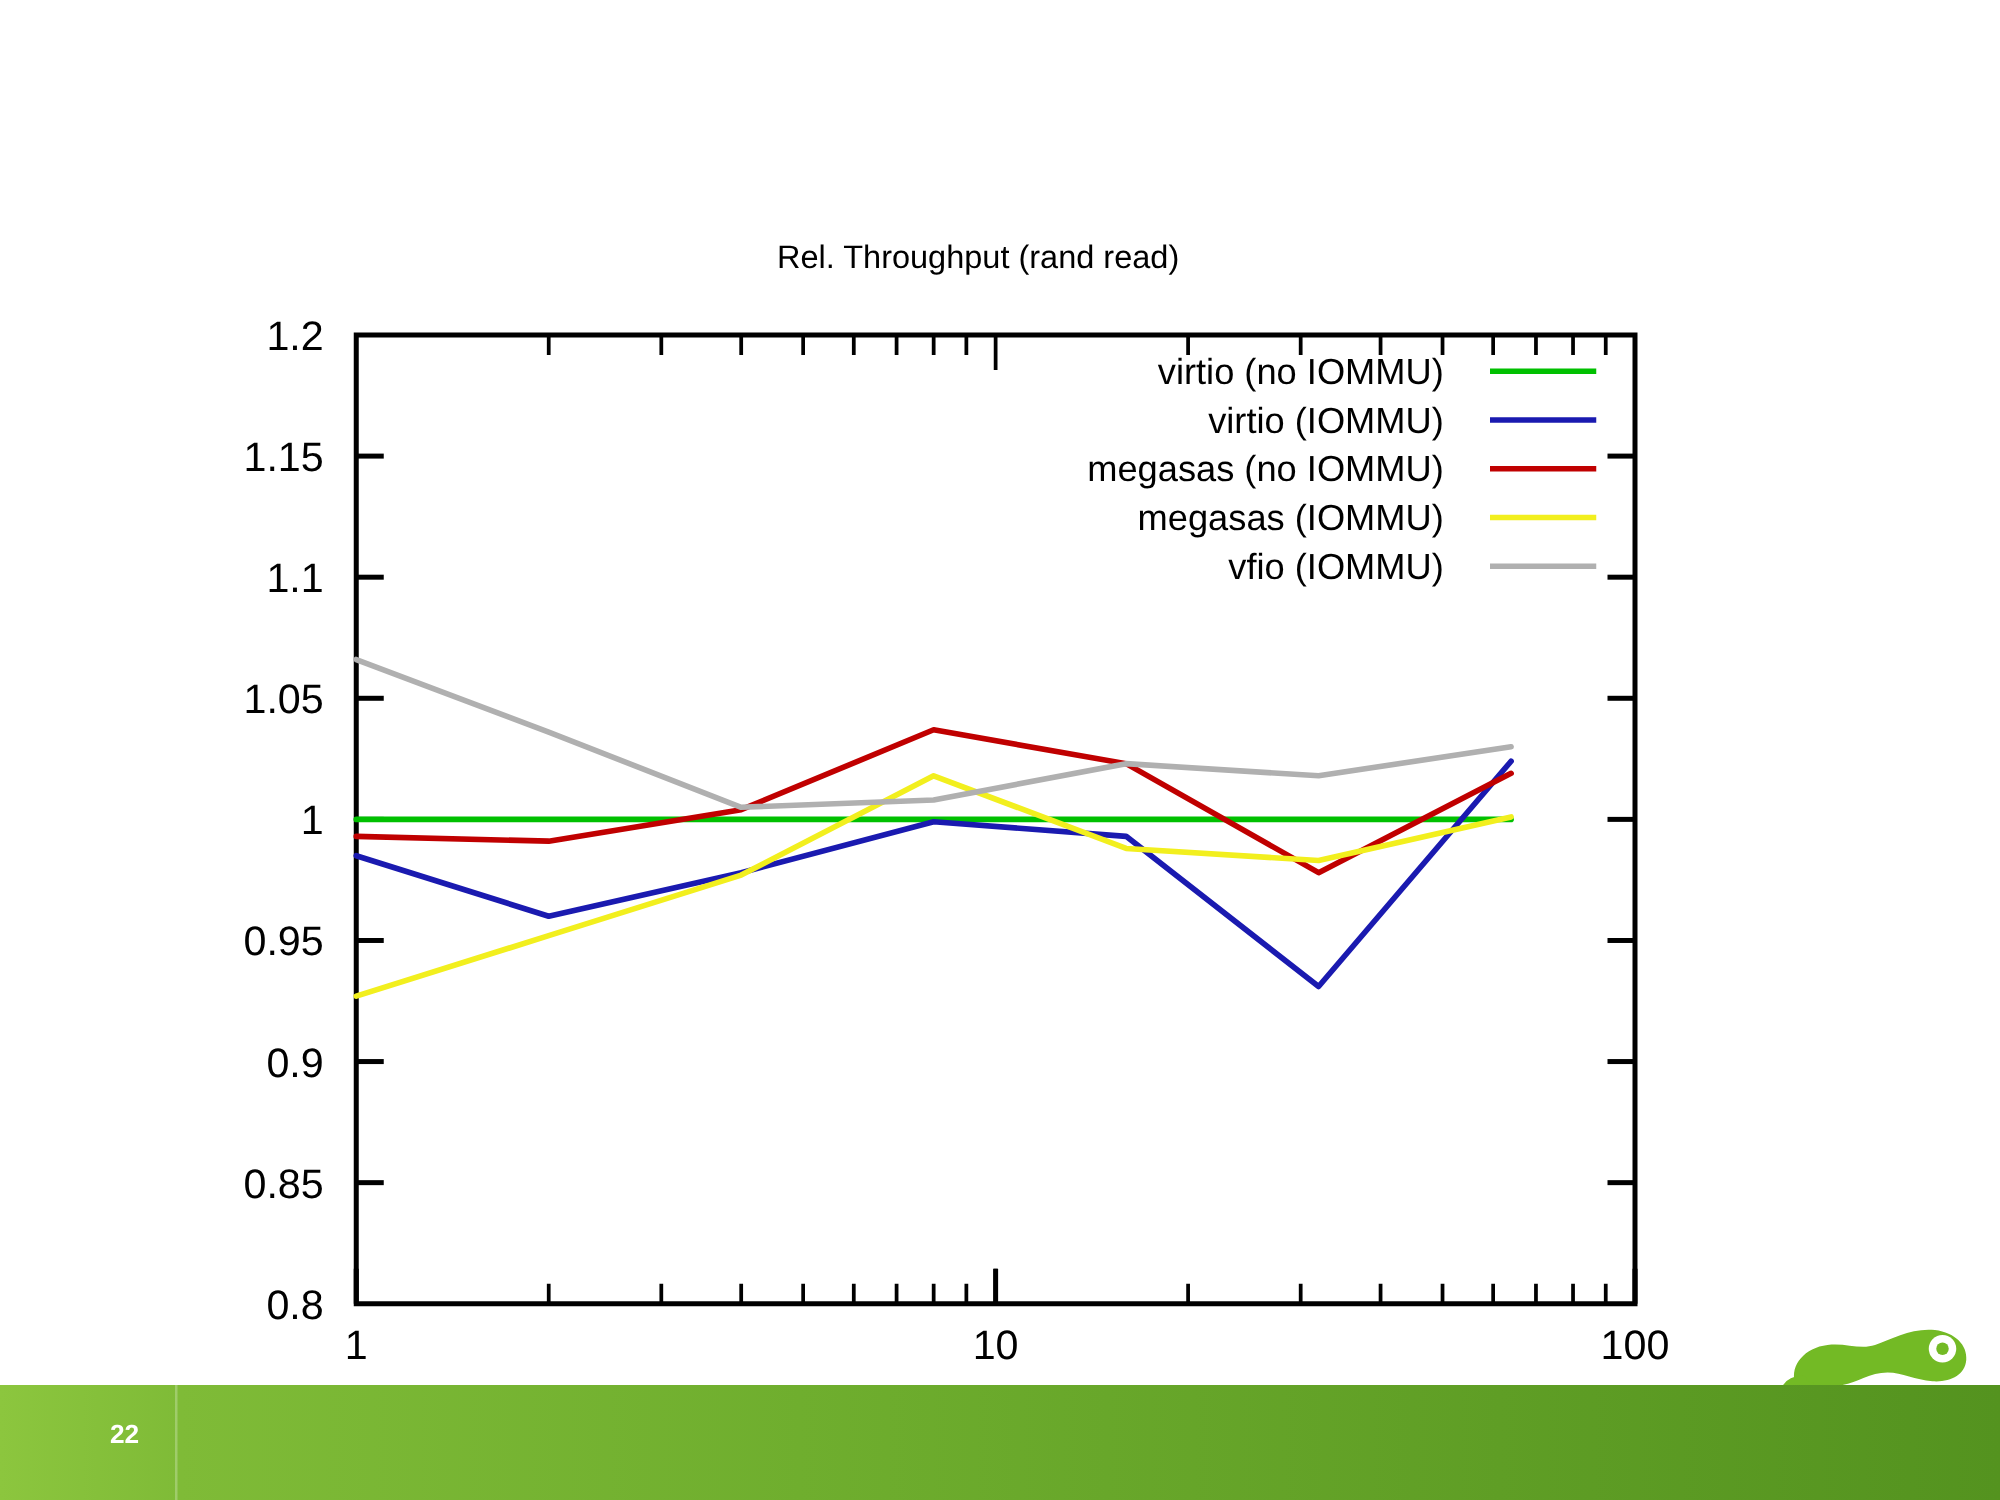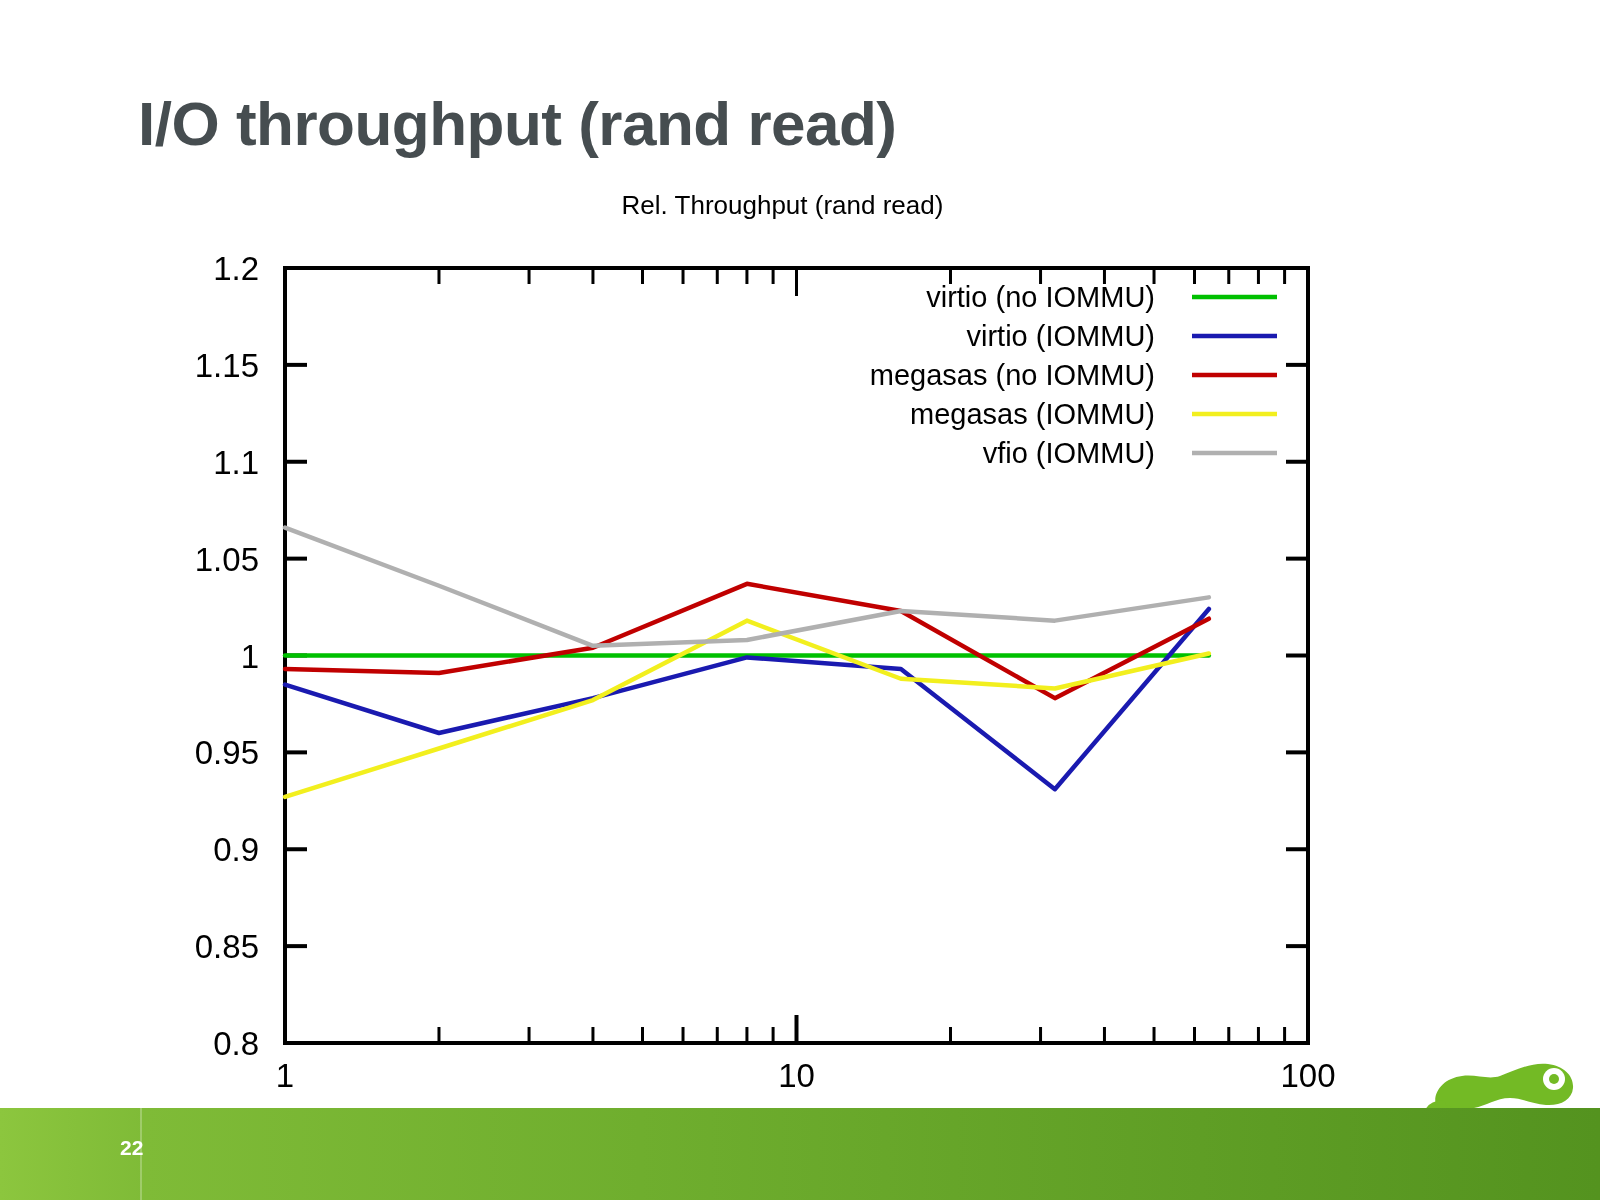--- a/index.html
+++ b/index.html
@@ -77,21 +77,20 @@
     width: 2px;
     background: rgba(255,255,255,0.25);
   }
   .page-number {
     position: absolute;
     left: 88px;
     top: 28px;
     font-size: 21px;
     font-weight: bold;
     color: #ffffff;
-    margin-left: 32px;
   }
   .suse-logo {
     position: absolute;
     left: 1418px;
     top: 1048px;
     width: 168px;
     height: 86px;
   }
   .suse-wordmark {
     position: absolute;
@@ -107,21 +106,20 @@
     font-size: 13px;
     vertical-align: super;
     color: #0c7c84;
   }
 </style>
 </head>
 <body>
 
 <div class="slide">
 
-  <div class="slide-title">I/O throughput (rand read)</div>
 
   <div class="chart-wrap">
     <div class="chart-title">Rel. Throughput (rand read)</div>
     <svg class="plot" width="1600" height="1100">
       <g>
         <rect id="plot-rect" x="285" y="268" width="1023" height="775" fill="none" stroke="#000000" stroke-width="4"></rect>
       </g>
       <g id="y-ticks">
           <line x1="285" y1="946.1250000000001" x2="307" y2="946.1250000000001" stroke="#000" stroke-width="4"></line>
           <line x1="1308" y1="946.1250000000001" x2="1286" y2="946.1250000000001" stroke="#000" stroke-width="4"></line>

